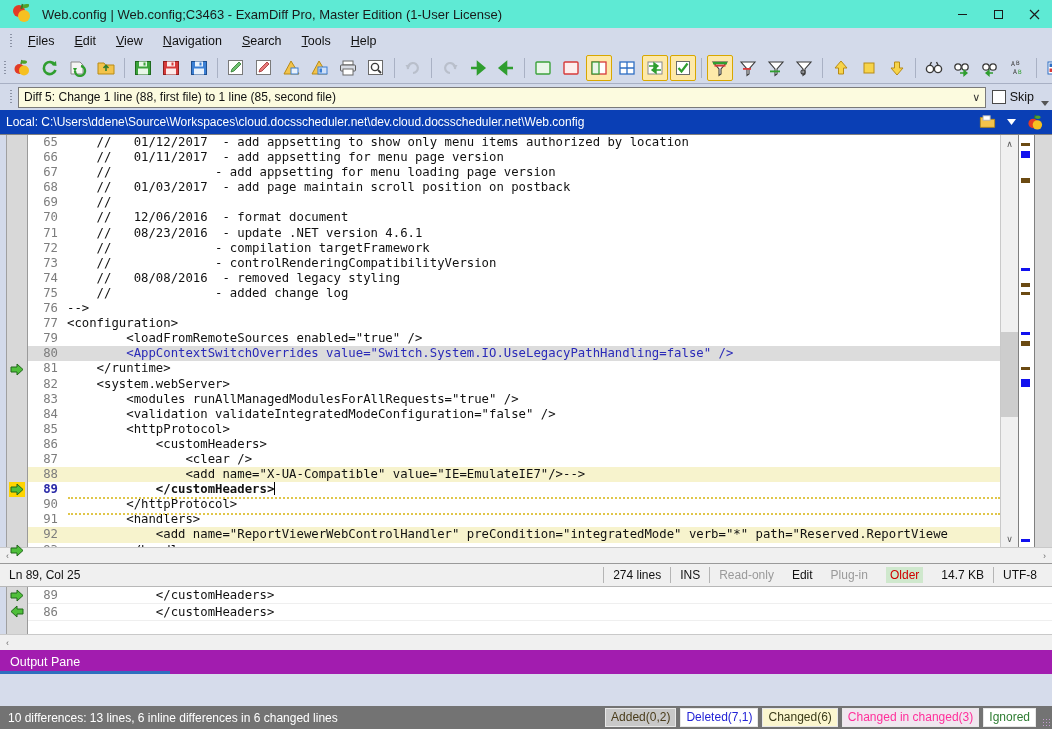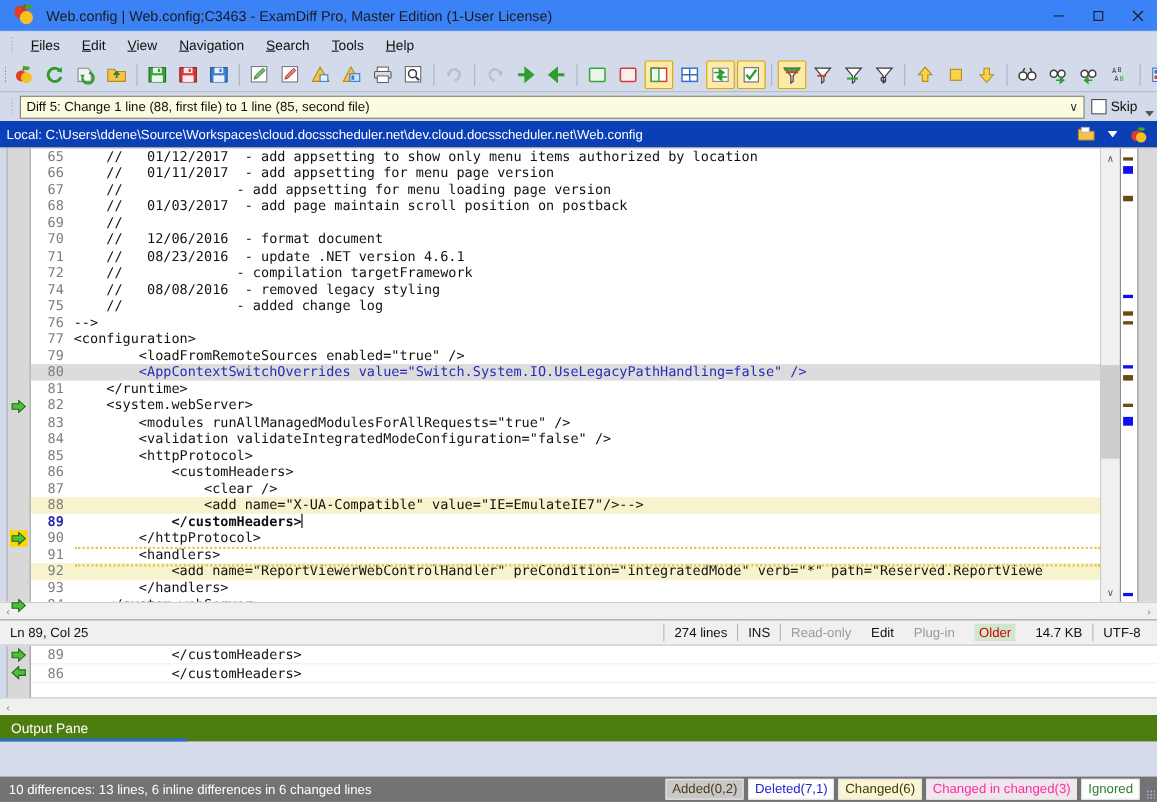--- a/index.html
+++ b/index.html
@@ -6,21 +6,21 @@
   body{
     width:1052px;height:729px;overflow:hidden;
     font-family:"Liberation Sans", sans-serif;
     font-size:12px;
     background:#ffffff;
     -webkit-font-smoothing:antialiased;
   }
   .app{position:relative;width:1052px;height:729px;background:#d6dceb;display:flex;flex-direction:column;}
 
   
-  .titlebar{height:28px;background:#3b82f6;display:flex;align-items:center;flex:0 0 auto;
+  .titlebar{height:28px;background:#5eead4;display:flex;align-items:center;flex:0 0 auto;
             border-bottom:1px solid #d3daea;text-align:right;}
   .tb-icon{width:22px;height:20px;margin-left:12px;margin-right:8px;position:relative;flex:0 0 auto;}
   .apple-red{position:absolute;left:1px;top:1px;width:12px;height:12px;border-radius:50%;background:#e23b26;}
   .apple-yellow{position:absolute;left:6px;top:6px;width:12px;height:12px;border-radius:50%;background:#f6c021;}
   .apple-stem{position:absolute;left:9px;top:0px;width:2px;height:5px;background:#3a7a22;transform:rotate(18deg);}
   .apple-leaf{position:absolute;left:11px;top:0px;width:6px;height:4px;border-radius:60% 10% 60% 10%;background:#4fa32a;}
   .title-text{font-size:13px;color:#1a1a1a;white-space:nowrap;}
   .win-btns{margin-left:auto;display:flex;height:28px;}
   .win-btn{width:36px;height:28px;display:flex;align-items:center;justify-content:center;color:#1b1b1b;font-size:13px;}
 
@@ -109,21 +109,21 @@
   
   .botpane{height:47px;background:#fff;display:flex;flex:0 0 auto;}
   .bot-edge{width:6px;background:#d3daea;flex:0 0 auto;border-right:1px solid #a0a0a0;}
   .bot-marker{width:20px;background:#d8d8d8;flex:0 0 auto;border-right:1px solid #9a9a9a;position:relative;}
   .bot-rows{flex:1 1 auto;min-width:0;}
   .bot-row{height:16px;line-height:16px;white-space:pre;font-family:"DejaVu Sans Mono","Liberation Mono",monospace;
            font-size:12.3px;color:#111;border-bottom:1px solid #efefef;}
   .bot-hs{height:15px;background:#f0f0f0;display:flex;align-items:center;border-top:1px solid #c9c9c9;}
 
   
-  .outpane{height:24px;background:#4d7c0f;display:flex;align-items:center;flex:0 0 auto;position:relative;}
+  .outpane{height:24px;background:#a21caf;display:flex;align-items:center;flex:0 0 auto;position:relative;}
   .outtitle{color:#fff;font-size:12.5px;padding-left:10px;}
   .outtab{position:absolute;left:0;bottom:0;width:170px;height:3px;background:#2e6fbf;}
 
   
   .bottombar{height:23px;background:#737373;display:flex;align-items:center;flex:0 0 auto;margin-top:32px;}
   .bb-text{color:#fff;font-size:12px;padding-left:8px;white-space:nowrap;}
   .bb-badges{margin-left:auto;display:flex;align-items:flex-start;gap:4px;padding-right:4px;}
   .badge{font-size:12px;padding:1px 5px;line-height:15px;white-space:nowrap;}
   .bb-grip{width:12px;height:16px;display:flex;align-items:flex-end;justify-content:center;}
   .bb-grip i{display:block;width:8px;height:8px;
@@ -488,20 +488,21 @@
     <div class="code-area">
       <div class="code-scroll" id="code-lines">
           <div class="line "><span class="lnum">65</span><span class="ltxt">    //   01/12/2017  - add appsetting to show only menu items authorized by location</span></div>
           <div class="line "><span class="lnum">66</span><span class="ltxt">    //   01/11/2017  - add appsetting for menu page version</span></div>
           <div class="line "><span class="lnum">67</span><span class="ltxt">    //              - add appsetting for menu loading page version</span></div>
           <div class="line "><span class="lnum">68</span><span class="ltxt">    //   01/03/2017  - add page maintain scroll position on postback</span></div>
           <div class="line "><span class="lnum">69</span><span class="ltxt">    //</span></div>
           <div class="line "><span class="lnum">70</span><span class="ltxt">    //   12/06/2016  - format document</span></div>
           <div class="line "><span class="lnum">71</span><span class="ltxt">    //   08/23/2016  - update .NET version 4.6.1</span></div>
           <div class="line "><span class="lnum">72</span><span class="ltxt">    //              - compilation targetFramework</span></div>
+          <div class="line "><span class="lnum">73</span><span class="ltxt">    //              - controlRenderingCompatibilityVersion</span></div>
           <div class="line "><span class="lnum">74</span><span class="ltxt">    //   08/08/2016  - removed legacy styling</span></div>
           <div class="line "><span class="lnum">75</span><span class="ltxt">    //              - added change log</span></div>
           <div class="line "><span class="lnum">76</span><span class="ltxt">--&gt;</span></div>
           <div class="line "><span class="lnum">77</span><span class="ltxt">&lt;configuration&gt;</span></div>
           <div class="line "><span class="lnum">79</span><span class="ltxt">        &lt;loadFromRemoteSources enabled="true" /&gt;</span></div>
           <div class="line hl-gray"><span class="lnum">80</span><span class="ltxt">        &lt;AppContextSwitchOverrides value="Switch.System.IO.UseLegacyPathHandling=false" /&gt;</span></div>
           <div class="line "><span class="lnum">81</span><span class="ltxt">    &lt;/runtime&gt;</span></div>
           <div class="line "><span class="lnum">82</span><span class="ltxt">    &lt;system.webServer&gt;</span></div>
           <div class="line "><span class="lnum">83</span><span class="ltxt">        &lt;modules runAllManagedModulesForAllRequests="true" /&gt;</span></div>
           <div class="line "><span class="lnum">84</span><span class="ltxt">        &lt;validation validateIntegratedModeConfiguration="false" /&gt;</span></div>

